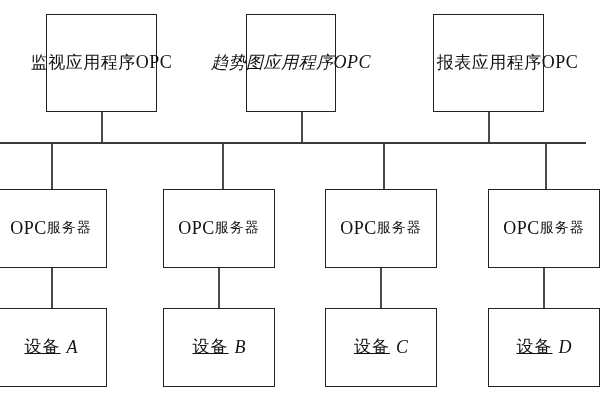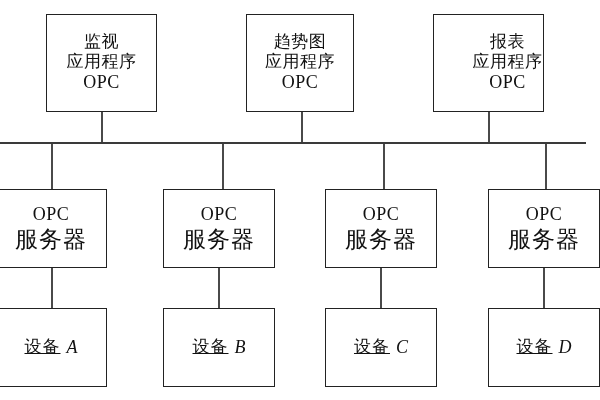--- a/index.html
+++ b/index.html
@@ -15,21 +15,20 @@
     background: #ffffff;
     overflow: hidden;
     font-family: "Liberation Serif", "DejaVu Serif", serif;
   }
   .node-box {
     position: absolute;
     box-sizing: border-box;
     border: 1.5px solid #222222;
     background: #ffffff;
     display: flex;
-    flex-direction: column;
     align-items: center;
     justify-content: center;
     text-align: center;
     color: #111111;
     line-height: 1.18;
     z-index: 3;
   }
   .node-line {
     display: block;
     white-space: nowrap;
@@ -46,21 +45,21 @@
   }
   
   .server-box {
     font-size: 17px;
   }
   .server-box .line-latin {
     font-size: 18px;
     letter-spacing: 0.5px;
   }
   .server-box .line-cjk {
-    font-size: 23px;
+    font-size: 14px;
     letter-spacing: 1px;
   }
   
   .device-box {
     font-size: 17px;
     flex-direction: row;
   }
   .device-box .dev-label {
     letter-spacing: 1px;
     text-decoration: underline;
@@ -88,21 +87,21 @@
 <body>
 
 <div id="diagram-root">
 
   <div class="node-box app-box" style="left:46px; top:14px; width:111px; height:98px;">
     <span class="node-line line-cjk">监视</span>
     <span class="node-line line-cjk">应用程序</span>
     <span class="node-line line-latin">OPC</span>
   </div>
 
-  <div class="node-box app-box" style="left:246px; top:14px; width:108px; height:98px;">
+  <div class="node-box app-box" style="left:246px; top:14px; width:90px; height:98px;font-style:italic;">
     <span class="node-line line-cjk">趋势图</span>
     <span class="node-line line-cjk">应用程序</span>
     <span class="node-line line-latin">OPC</span>
   </div>
 
   <div class="node-box app-box" style="left:433px; top:14px; width:111px; height:98px;padding-left:38px;">
     <span class="node-line line-cjk">报表</span>
     <span class="node-line line-cjk">应用程序</span>
     <span class="node-line line-latin">OPC</span>
   </div>

